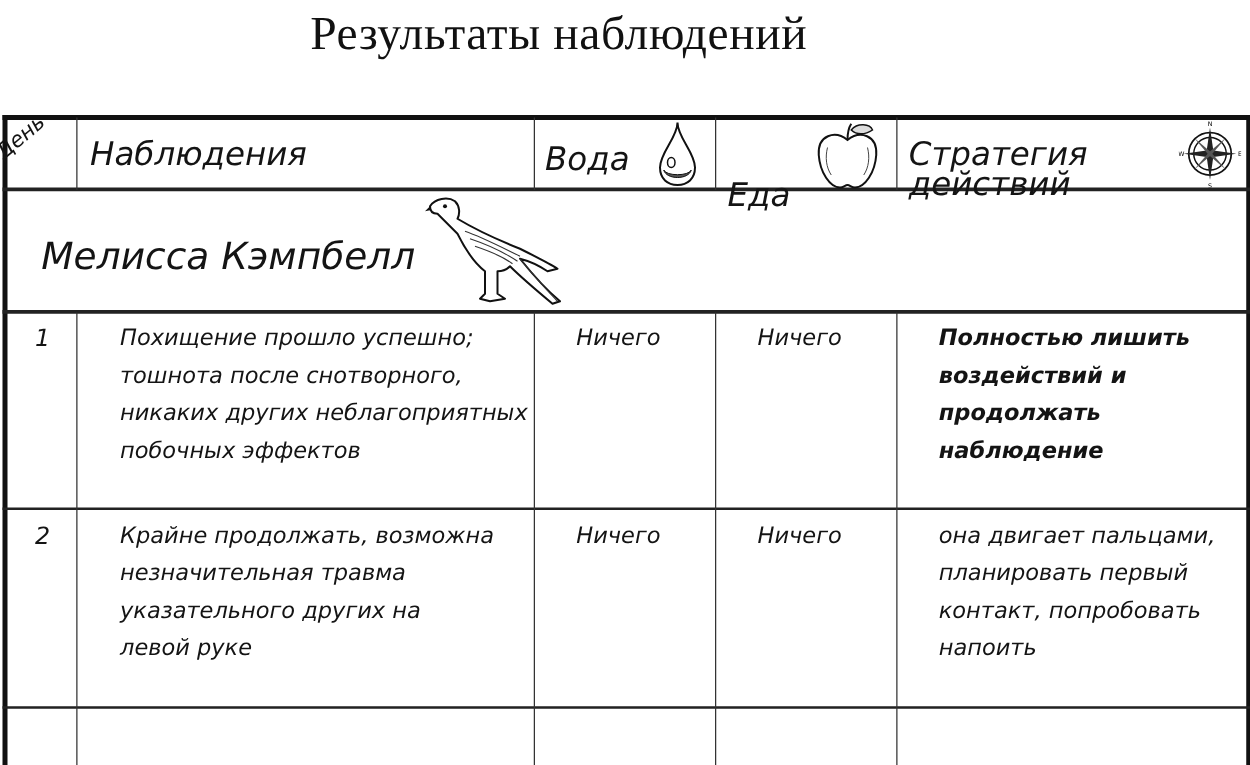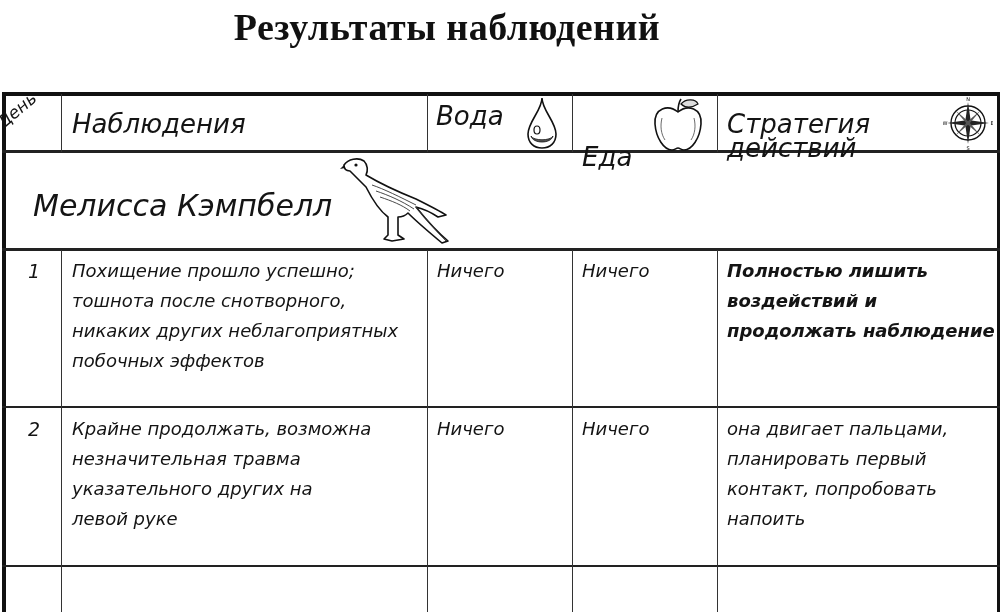--- a/index.html
+++ b/index.html
@@ -1,29 +1,29 @@
 <!DOCTYPE html>
 <html><head>
 <meta charset="utf-8">
 <style>
   html, body { margin: 0; padding: 0; background: #ffffff; }
   body { width: 1000px; height: 612px; position: relative; overflow: hidden; color: #111; }
   .title {
     position: absolute; left: 0; top: 4px; width: 894px; text-align: center;
     font-family: "Liberation Serif", "DejaVu Serif", serif;
-    font-size: 38px; line-height: 46px; letter-spacing: 0.5px; color: #111; font-weight: bold;
+    font-size: 38px; line-height: 46px; letter-spacing: 0.5px; color: #111;
   }
   .hand { font-family: "DejaVu Sans", sans-serif; font-style: italic; font-weight: normal; color: #141414; }
   .frame {
     position: absolute; left: 2px; top: 92px; width: 991px; height: 530px;
     border-left: 4px solid #111; border-right: 4px solid #111; border-top: 4px solid #111;
   }
   .hline { position: absolute; left: 2px; width: 999px; height: 0; border-top: 3px solid #222; }
   .vline { position: absolute; width: 0; border-left: 1.5px solid #333; }
-  .cell { position: absolute; font-size: 18px; line-height: 30px; }
+  .cell { position: absolute; font-size: 18px; line-height: 30px; margin-left: 24px; }
   .hdr { position: absolute; font-size: 26px; line-height: 24px; }
   .day-hdr {
     position: absolute; left: 6px; top: 112px; font-size: 17px; transform: rotate(-40deg);
     transform-origin: left bottom;
   }
   .name {
     position: absolute; left: 33px; top: 186px; font-size: 30px; line-height: 40px;
   }
   .daynum { position: absolute; font-size: 19px; line-height: 30px; width: 56px; text-align: center; left: 6px; }
   svg { position: absolute; }
@@ -46,21 +46,21 @@
   <div class="vline" style="left:572px;top:94px;height:58px;"></div>
   <div class="vline" style="left:717px;top:94px;height:58px;"></div>
 
   <div class="vline" style="left:61px;top:250px;height:362px;"></div>
   <div class="vline" style="left:427px;top:250px;height:362px;"></div>
   <div class="vline" style="left:572px;top:250px;height:362px;"></div>
   <div class="vline" style="left:717px;top:250px;height:362px;"></div>
 
   <div class="hand day-hdr">День</div>
   <div class="hand hdr" style="left:72px;top:112px;">Наблюдения</div>
-  <div class="hand hdr" style="left:436px;top:104px;">Вода</div>
+  <div class="hand hdr" style="left:436px;top:116px;">Вода</div>
   <div class="hand hdr" style="left:582px;top:108px;margin-top:37px;">Еда</div>
   <div class="hand hdr" style="left:727px;top:112px;">Стратегия действий</div>
 
   <svg style="left:524px;top:96px;" width="36" height="54" viewBox="0 0 36 54">
     <path d="M18 2 C18 14 4 26 4 38 C4 47 10 52 18 52 C26 52 32 47 32 38 C32 26 18 14 18 2 Z" fill="#fff" stroke="#111" stroke-width="1.6"></path>
     <path d="M7 40 C9 48 27 48 29 40 C27 45 9 45 7 40 Z" fill="#555" stroke="#111" stroke-width="0.8"></path>
     <ellipse cx="13" cy="34" rx="3" ry="4" fill="none" stroke="#111" stroke-width="1.2"></ellipse>
   </svg>
 
   <svg style="left:652px;top:96px;" width="52" height="56" viewBox="0 0 52 56">

